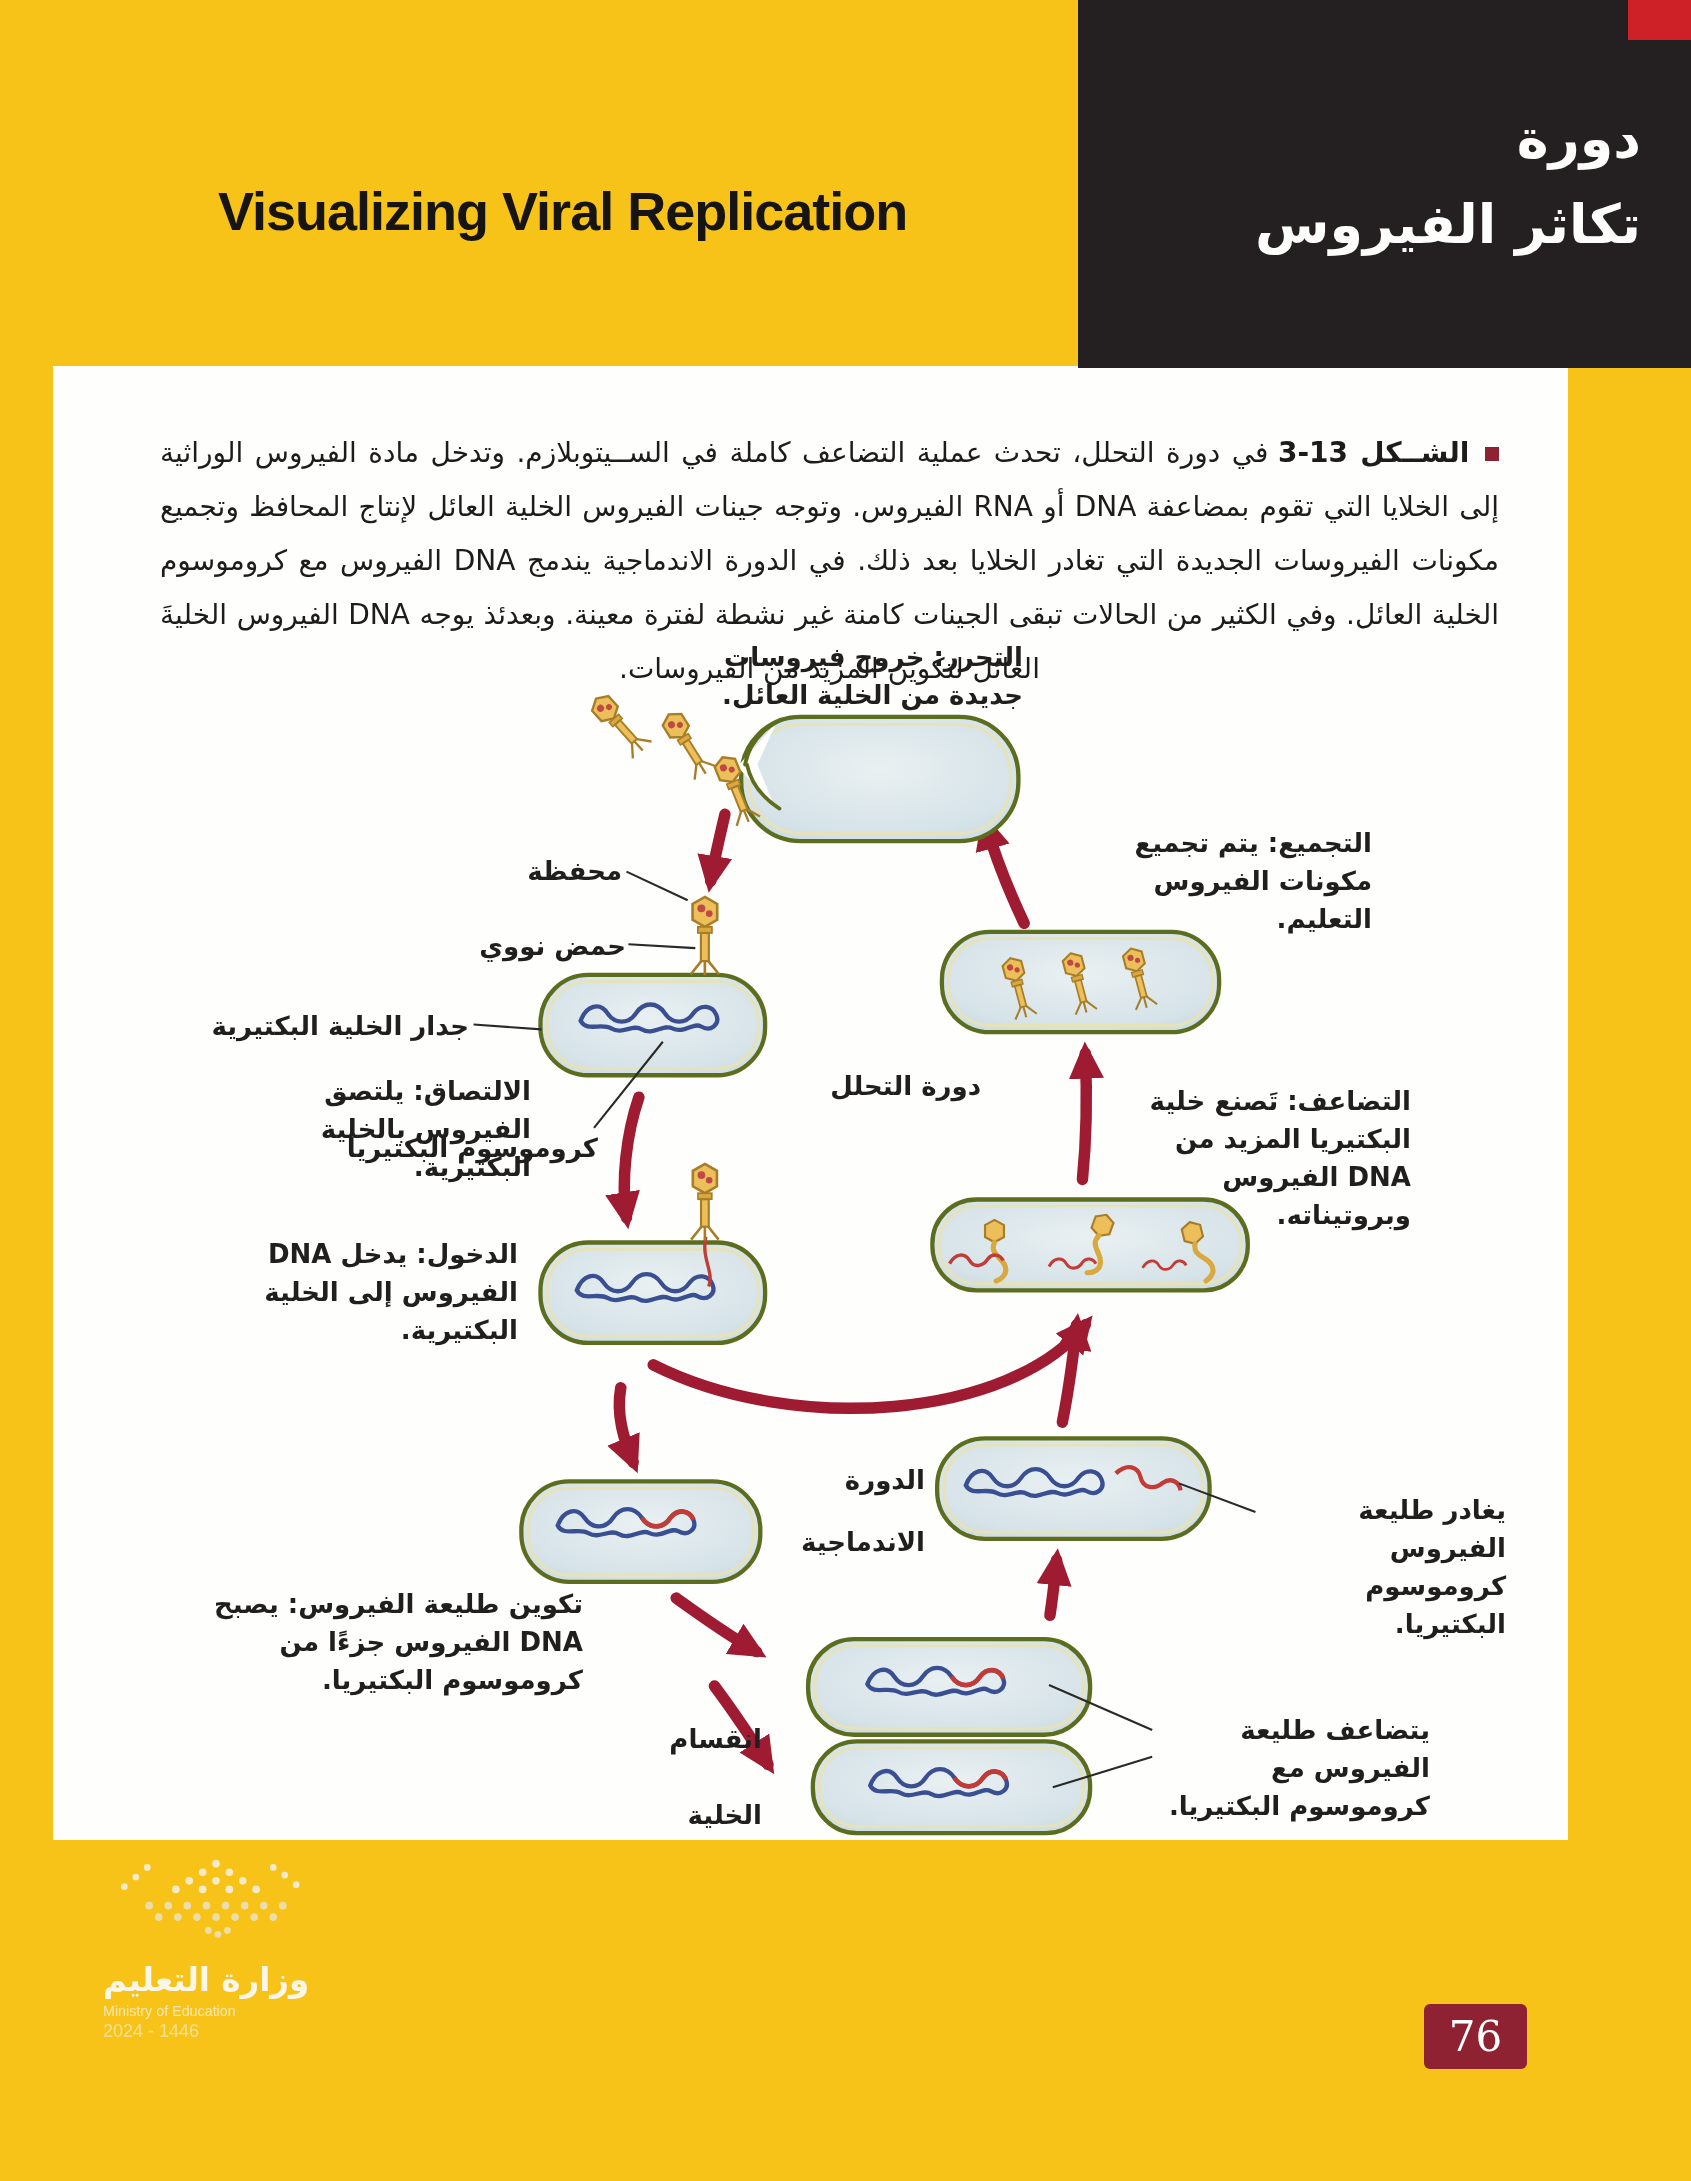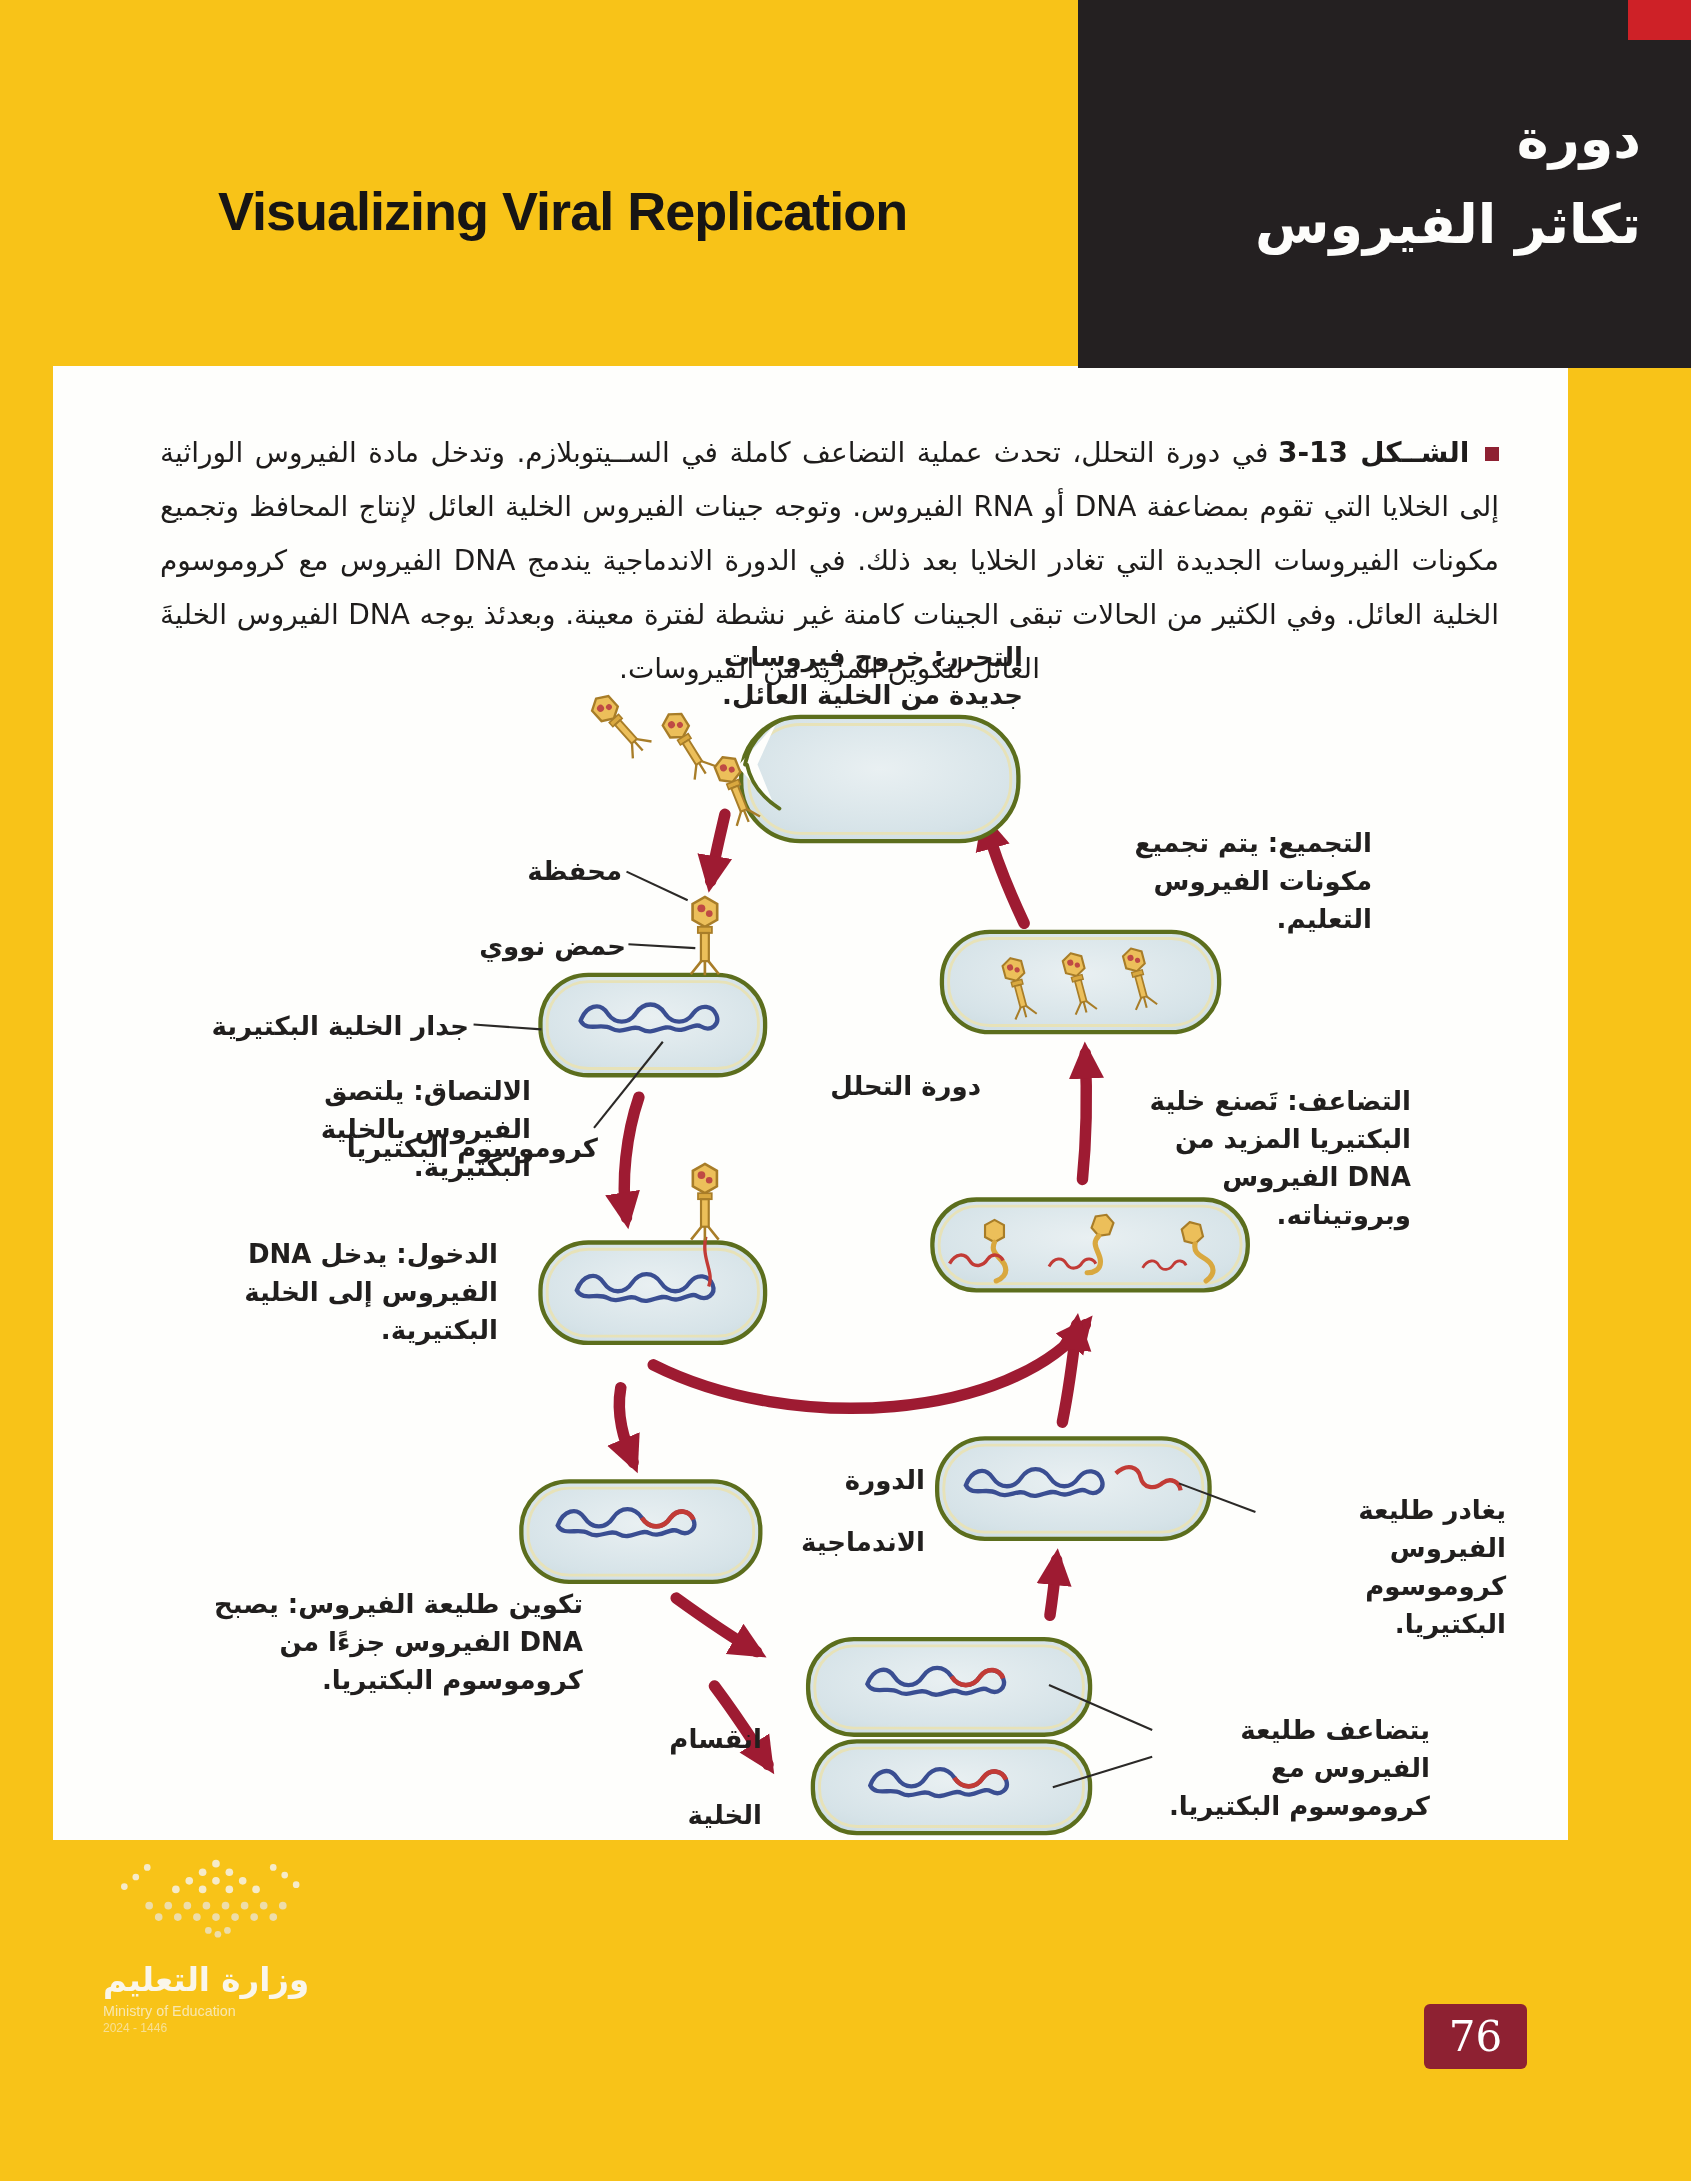--- a/index.html
+++ b/index.html
@@ -32,21 +32,21 @@
   .dlabel.sp1{line-height:62px}
   .dlabel.sp2{line-height:76px}
 
   .page-num{position:absolute;left:1424px;top:2004px;width:103px;height:65px;background:#8e2132;border-radius:6px;
             display:flex;align-items:center;justify-content:center;color:#fff;z-index:3;
             font-family:"DejaVu Serif","Liberation Serif",serif;font-size:42px}
 
   .moe-logo{position:absolute;left:103px;top:1856px;width:239px;z-index:3;color:#f8f3e4}
   .moe-ar{font-size:32.5px;font-weight:bold;direction:rtl;text-align:left;margin-top:17px;color:#faf6ea}
   .moe-en{font-size:14.3px;margin-top:3.8px;opacity:.75;font-family:"Liberation Sans",sans-serif}
-  .moe-year{font-size:12px;margin-top:1.9px;opacity:.6;font-family:"Liberation Sans",sans-serif}
+  .moe-year{font-size:18px;margin-top:1.9px;opacity:.6;font-family:"Liberation Sans",sans-serif}
 </style>
 </head>
 <body>
 
 <div>
 
   <div class="red-corner"></div>
 
   <div class="dark-box">
     <div class="l1">دورة</div>
@@ -189,21 +189,21 @@
 
       <div class="dlabel" style="left:626px;top:36px;width:344px">التحرر: خروج فيروسات جديدة من الخلية العائل.</div>
       <div class="dlabel nowrap" style="left:435px;top:250px;width:134px">محفظة</div>
       <div class="dlabel nowrap" style="left:430px;top:325px;width:143px">حمض نووي</div>
       <div class="dlabel nowrap" style="left:153px;top:405px;width:263px">جدار الخلية البكتيرية</div>
       <div class="dlabel" style="left:191px;top:470px;width:287px">الالتصاق: يلتصق الفيروس بالخلية البكتيرية.</div>
       <div class="dlabel nowrap" style="left:296px;top:527px;width:249px">كروموسوم البكتيريا</div>
       <div class="dlabel center nowrap" style="left:746px;top:465px;width:182px">دورة التحلل</div>
       <div class="dlabel" style="left:1047px;top:222px;width:272px">التجميع: يتم تجميع مكونات الفيروس التعليم.</div>
       <div class="dlabel" style="left:1071px;top:480px;width:287px">التضاعف: تَصنع خلية البكتيريا المزيد من DNA الفيروس وبروتيناته.</div>
-      <div class="dlabel" style="left:158px;top:633px;width:287px">الدخول: يدخل DNA الفيروس إلى الخلية البكتيرية.</div>
+      <div class="dlabel" style="left:178px;top:633px;width:287px">الدخول: يدخل DNA الفيروس إلى الخلية البكتيرية.</div>
       <div class="dlabel center sp1" style="left:757px;top:847px;width:115px">الدورة الاندماجية</div>
       <div class="dlabel" style="left:1195px;top:889px;width:258px">يغادر طليعة الفيروس كروموسوم البكتيريا.</div>
       <div class="dlabel" style="left:129px;top:983px;width:401px">تكوين طليعة الفيروس: يصبح DNA الفيروس جزءًا من كروموسوم البكتيريا.</div>
       <div class="dlabel center sp2" style="left:604px;top:1099px;width:105px">انقسام الخلية</div>
       <div class="dlabel" style="left:1090px;top:1109px;width:287px">يتضاعف طليعة الفيروس مع كروموسوم البكتيريا.</div>
     </div>
   </div>
 
   <div class="page-num">
     <span>76</span>

